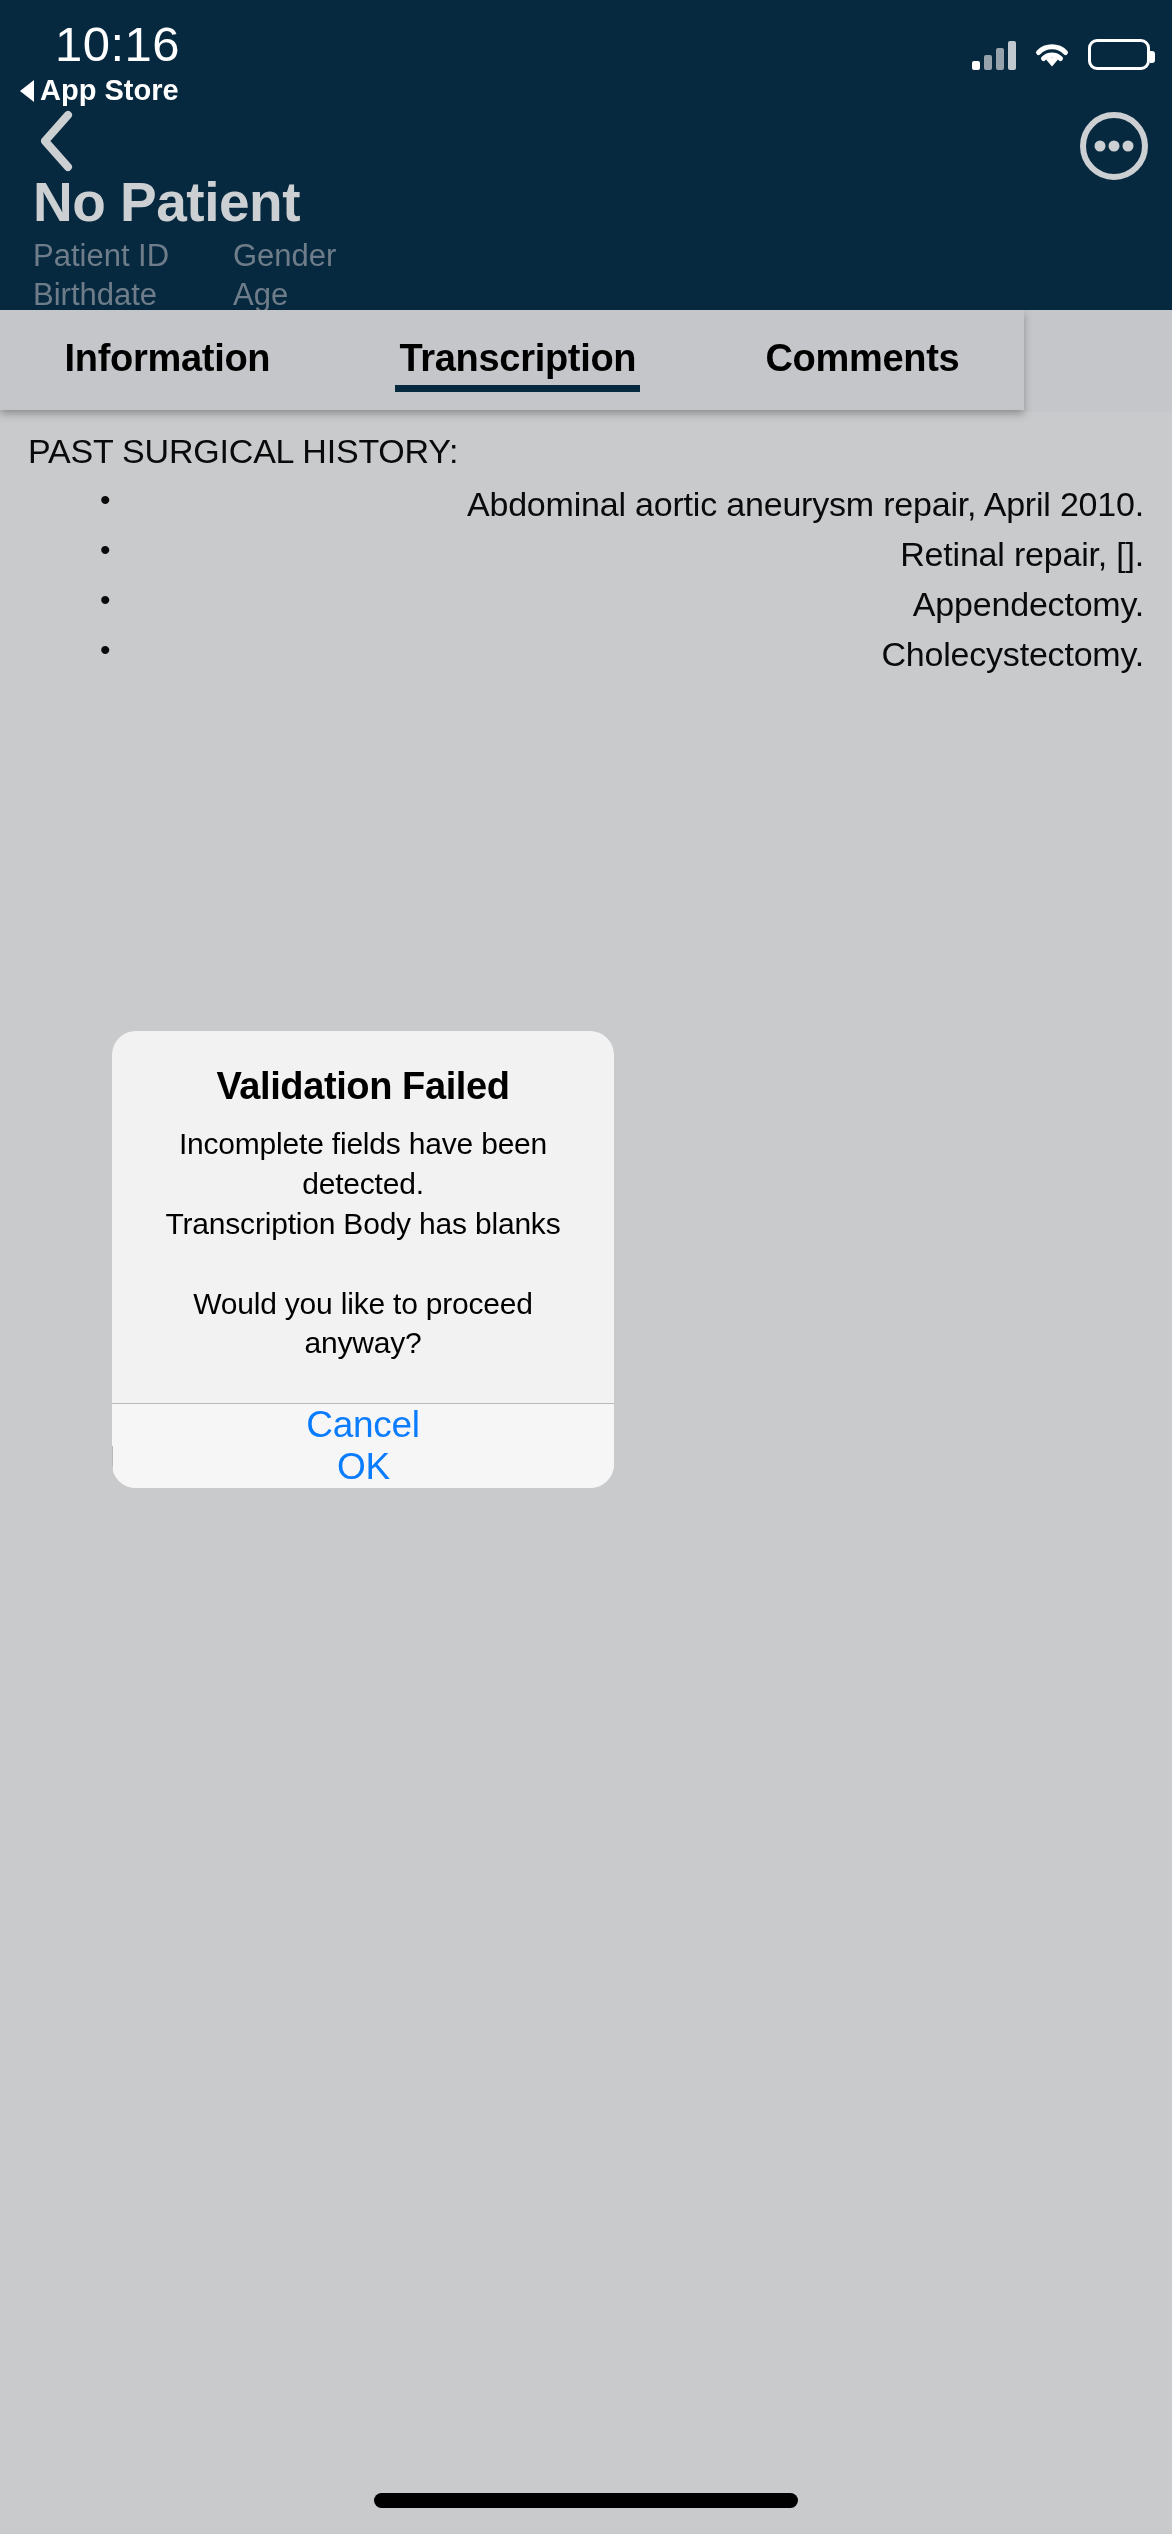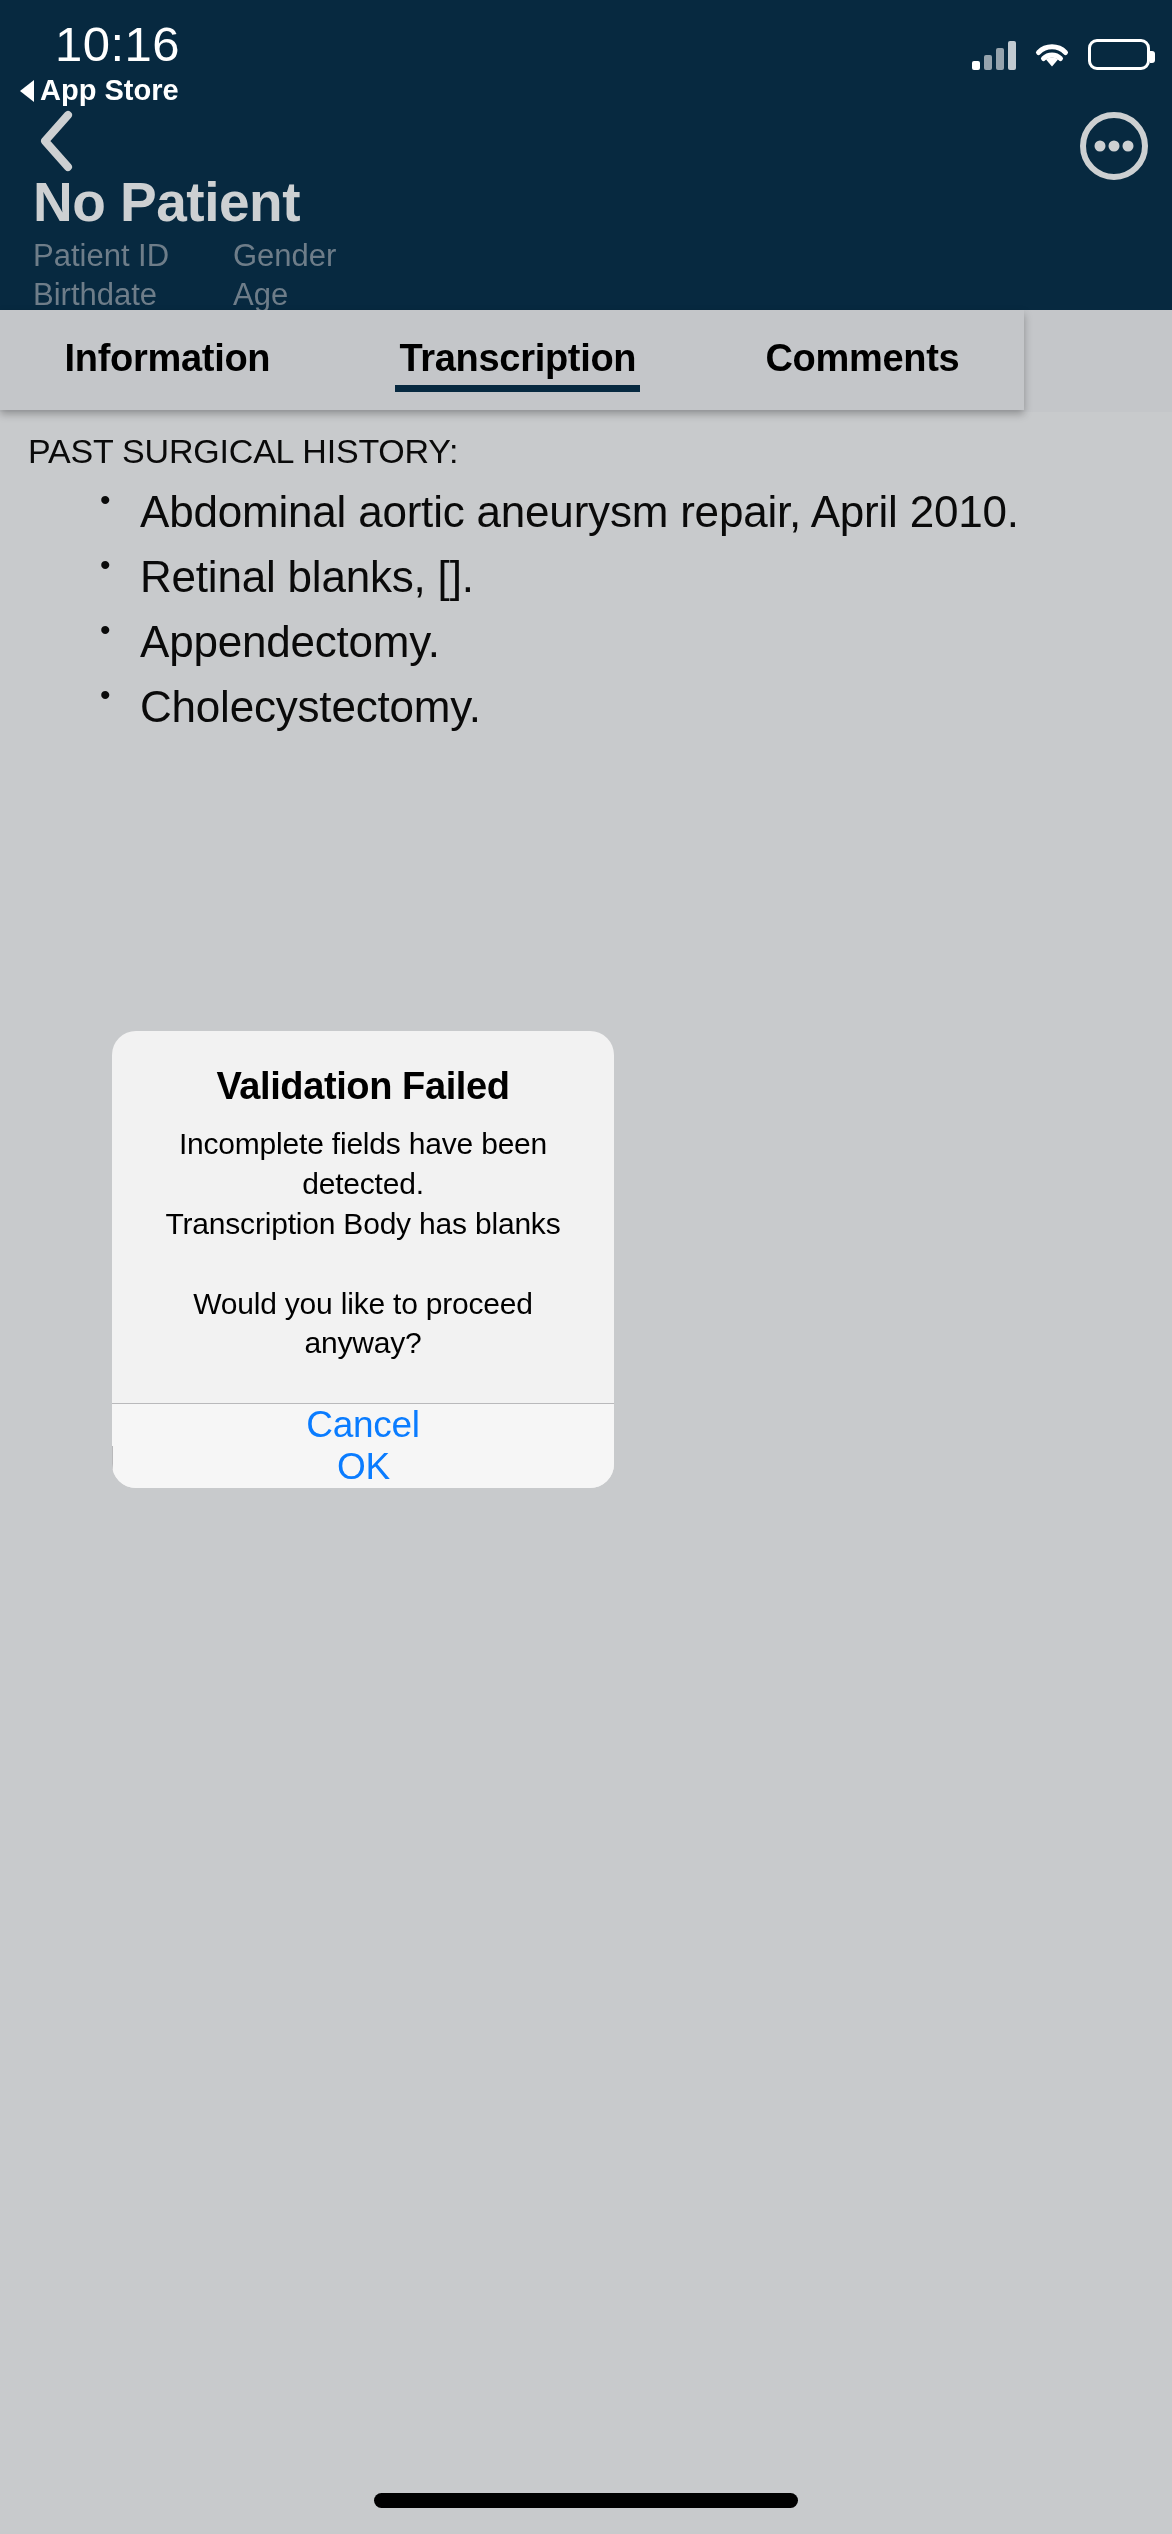--- a/index.html
+++ b/index.html
@@ -100,22 +100,23 @@
 
   
   .content {
     position:absolute; top:412px; left:0; width:1172px; height:2122px;
     background:#c8cacc;
   }
   .doc { padding:18px 28px 0 28px; color:#0a0a0a; }
   .doc-title { font-size:34px; line-height:1.25; letter-spacing:-0.2px; }
   .doc-list { list-style:none; margin-top:6px; }
   .doc-list li {
-    font-size:44px; line-height:1.48; padding-left:112px; position:relative;
+    font-size:34px; line-height:1.48; padding-left:112px; position:relative;
     letter-spacing:-0.2px;
+    text-align:right;
   }
   .doc-list li::before {
     content:"\2022"; position:absolute; left:72px; top:-1px; font-size:30px;
   }
 
   
   .alert-layer {
     position:absolute; top:0; left:0; width:1058px; height:2534px;
     z-index:20; pointer-events:none;
   }
@@ -218,21 +219,21 @@
     <div class="tab">Information</div>
     <div class="tab active">Transcription</div>
     <div class="tab">Comments</div>
   </div>
 
   <div class="content">
     <div class="doc">
       <div class="doc-title">PAST SURGICAL HISTORY:</div>
       <ul class="doc-list">
         <li>Abdominal aortic aneurysm repair, April 2010.</li>
-        <li>Retinal blanks, [].</li>
+        <li>Retinal repair, [].</li>
         <li>Appendectomy.</li>
         <li>Cholecystectomy.</li>
       </ul>
     </div>
   </div>
 
   <div class="alert-layer">
     <div class="alert">
       <div class="alert-body">
         <div class="alert-title">Validation Failed</div>

